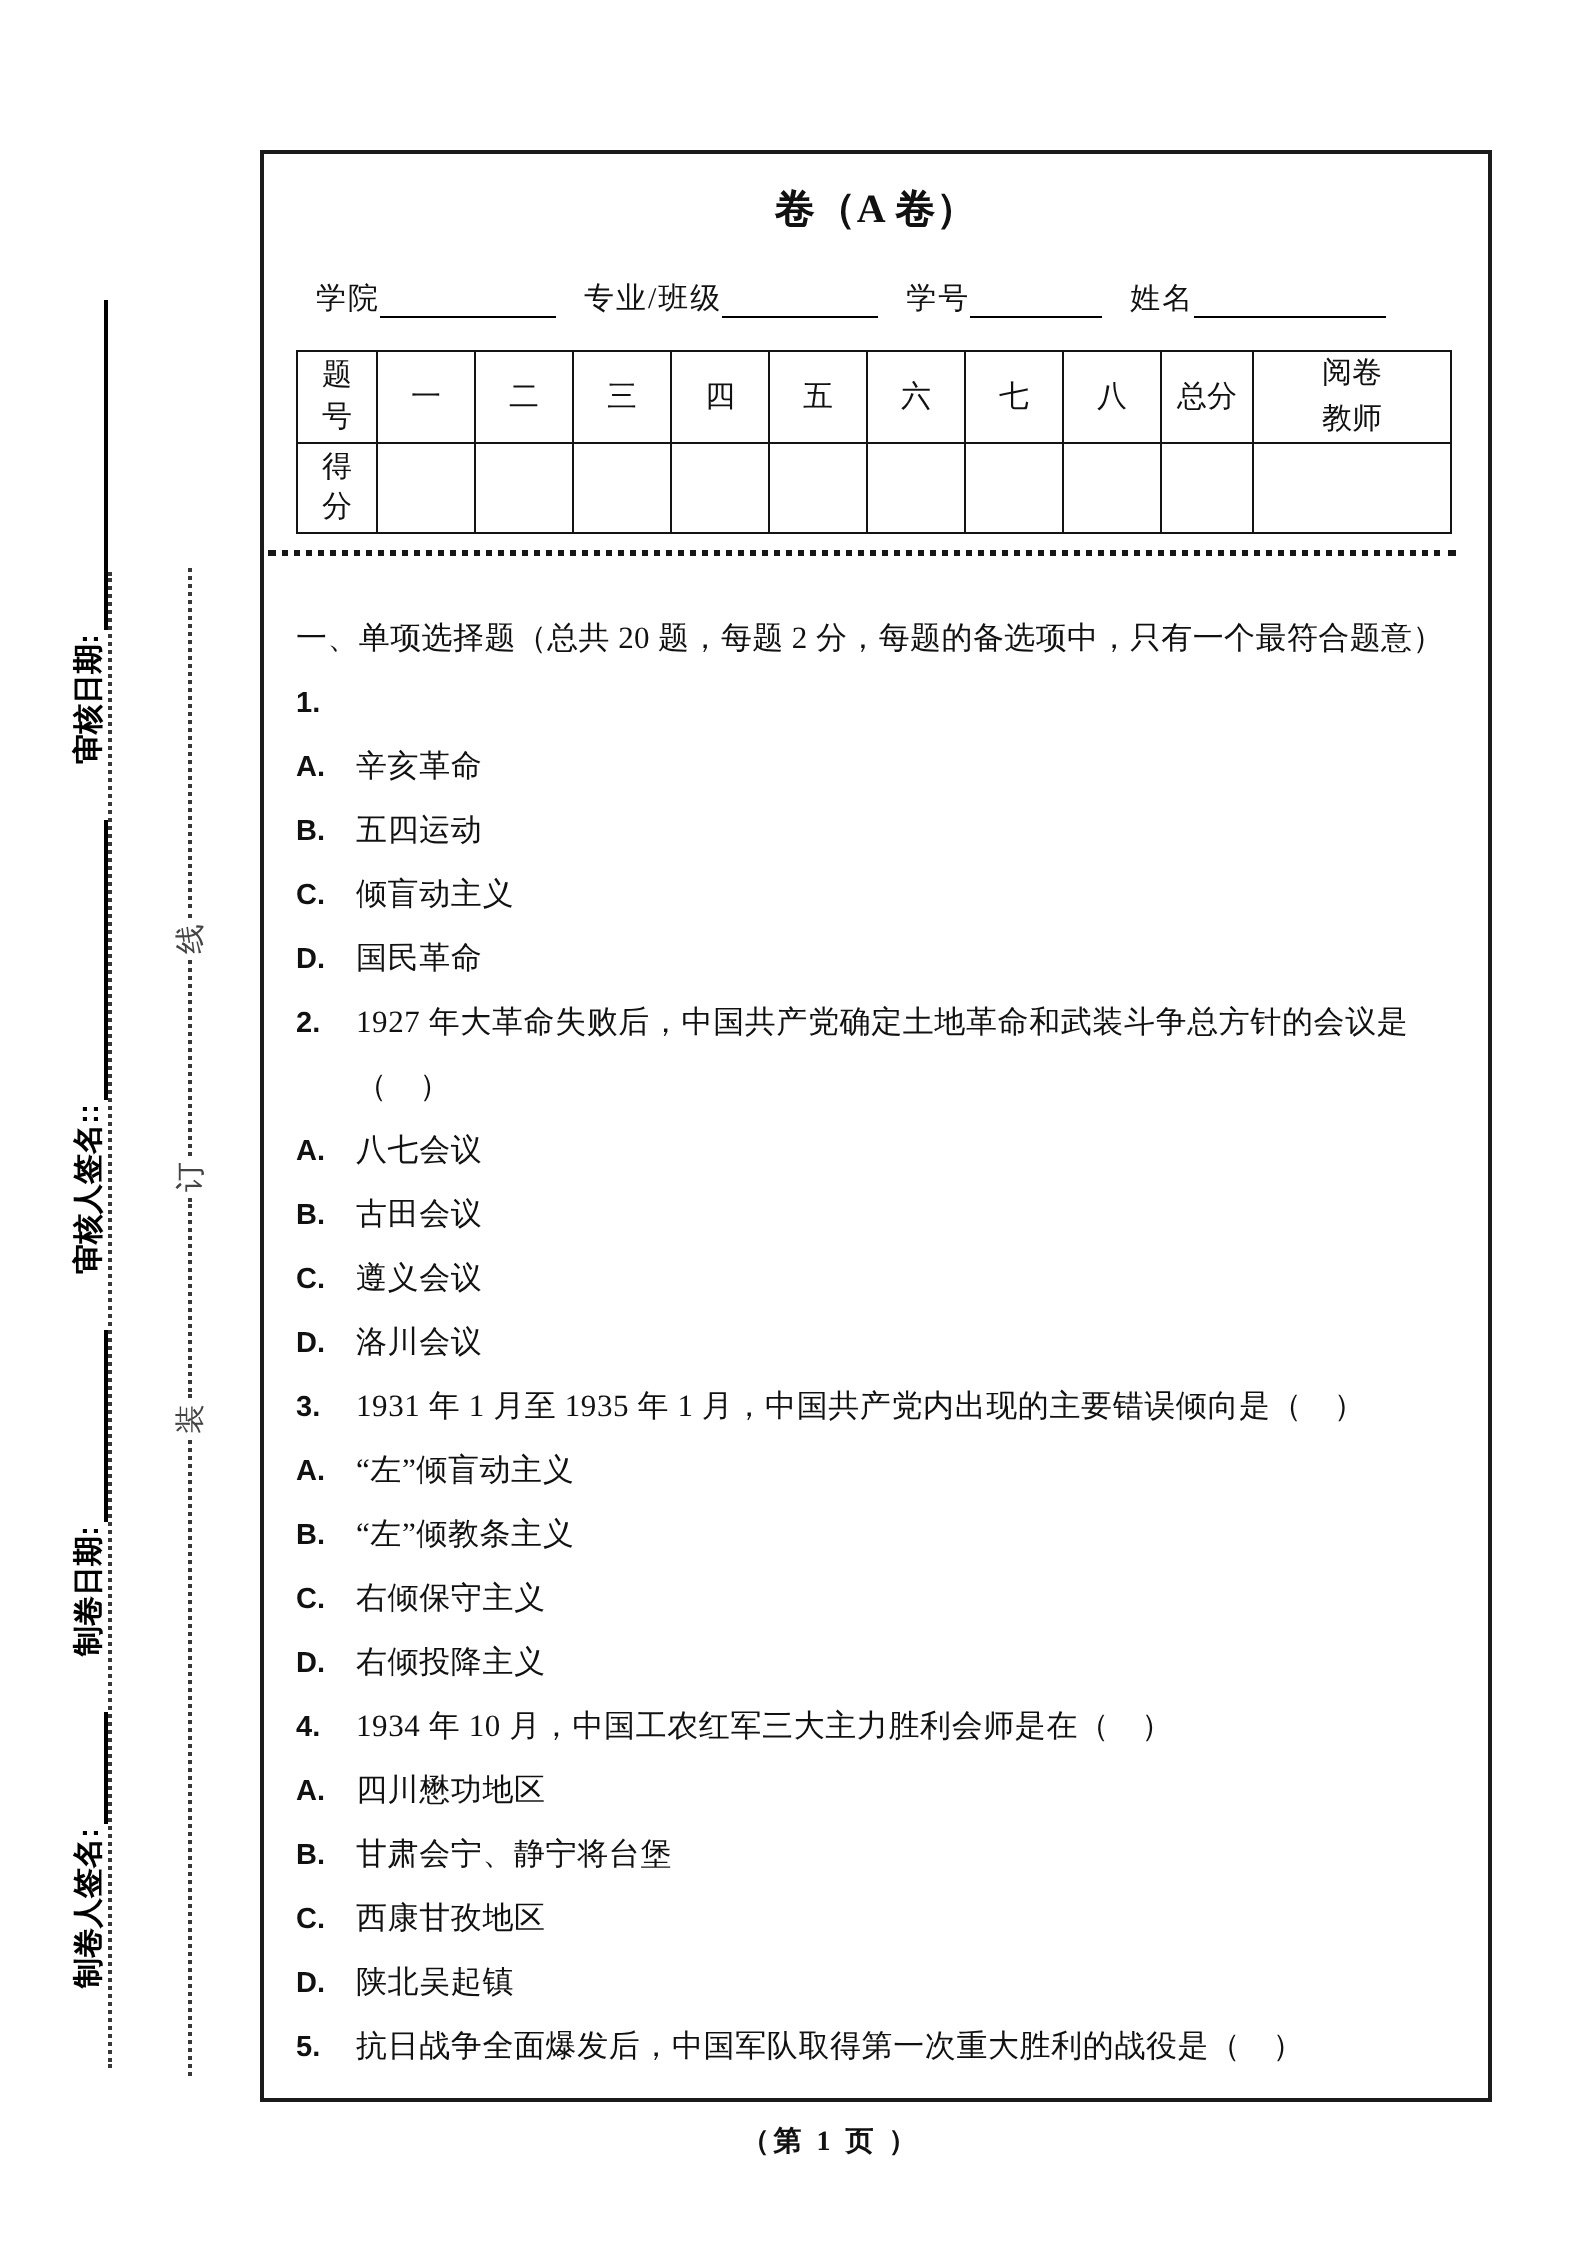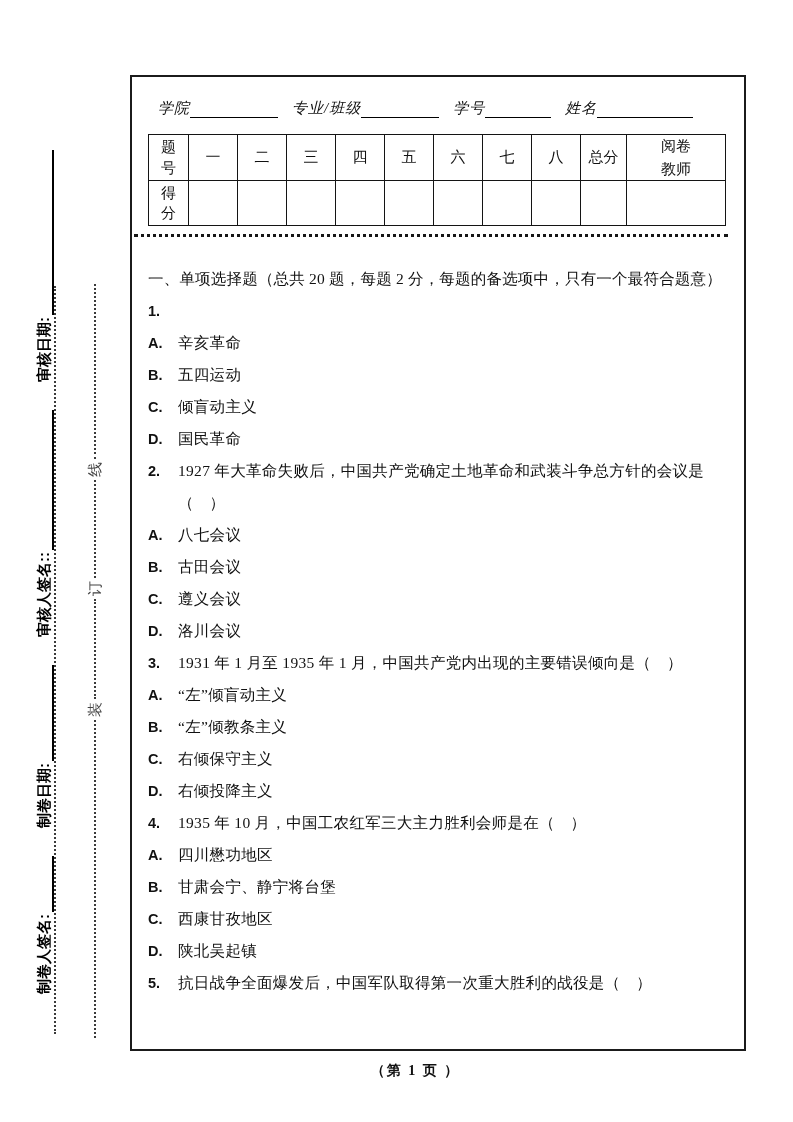--- a/index.html
+++ b/index.html
@@ -41,21 +41,21 @@
     position:absolute;left:130px;top:75px;width:616px;height:976px;
     border:2px solid #1b1b1b;box-sizing:border-box;
     padding:8px 16px 0 16px;overflow:hidden;background:#fff;
   }
   .title{text-align:center;font-size:20px;line-height:41px;font-weight:600;letter-spacing:.5px;}
   .title-line{white-space:nowrap;}
 
   .fields-row{display:flex;align-items:flex-end;margin:9px 0 0 10px;font-size:15px;height:24px;}
   .field{display:flex;align-items:flex-end;}
   .field + .field{margin-left:14px;text-align:right;}
-  .f-label{white-space:nowrap;letter-spacing:1px;font-style:italic;}
+  .f-label{white-space:nowrap;letter-spacing:1px;}
   .f-blank{display:inline-block;border-bottom:1.6px solid #000;height:17px;}
   .fb1{width:88px}.fb2{width:78px}.fb3{width:66px}.fb4{width:96px}
 
   .score-table{border-collapse:collapse;table-layout:fixed;margin-top:16px;font-size:15px;}
   .score-table td{border:1.6px solid #141414;text-align:center;vertical-align:middle;padding:0;height:44px;}
   .w1{display:inline-block;width:1.1em;line-height:1.35;}
   .w2{display:inline-block;width:2.3em;line-height:1.5;}
 
   .dotted-sep{margin-top:8px;margin-left:-14px;width:594px;border-top:3px dotted #161616;}
 
@@ -101,20 +101,21 @@
     <span class="seg s2"></span>
     <span class="bchar">订</span>
     <span class="seg s3"></span>
     <span class="bchar">线</span>
     <span class="seg s4"></span>
   </div>
 
   <div class="main-box">
 
     <div class="title">
+      <div class="title-line">卷（A 卷）</div>
     </div>
 
     <div class="fields-row">
       <span class="field">
         <span class="f-label">学院</span>
         <span class="f-blank fb1"></span>
       </span>
       <span class="field">
         <span class="f-label">专业/班级</span>
         <span class="f-blank fb2"></span>
@@ -235,21 +236,21 @@
         <span class="qno">C.</span>
         <span class="qtext">右倾保守主义</span>
       </div>
       <div class="line">
         <span class="qno">D.</span>
         <span class="qtext">右倾投降主义</span>
       </div>
 
       <div class="line">
         <span class="qno">4.</span>
-        <span class="qtext">1935 年 10 月，中国工农红军三大主力胜利会师是在（　）</span>
+        <span class="qtext">1934 年 10 月，中国工农红军三大主力胜利会师是在（　）</span>
       </div>
       <div class="line">
         <span class="qno">A.</span>
         <span class="qtext">四川懋功地区</span>
       </div>
       <div class="line">
         <span class="qno">B.</span>
         <span class="qtext">甘肃会宁、静宁将台堡</span>
       </div>
       <div class="line">

